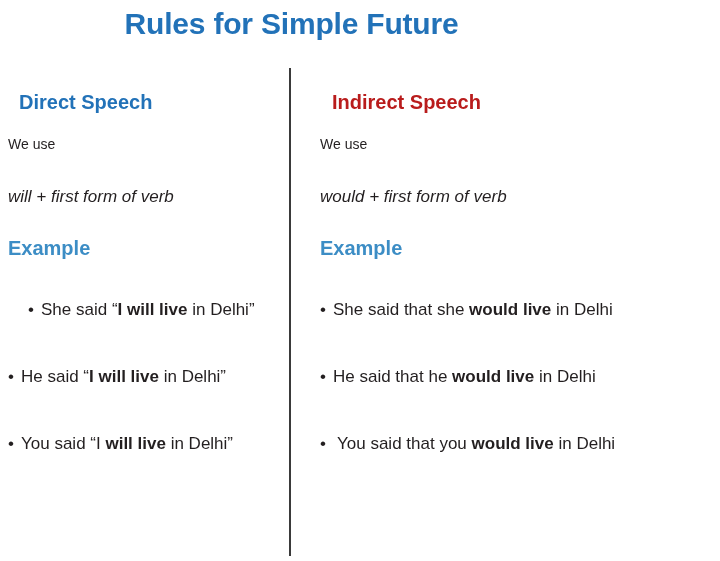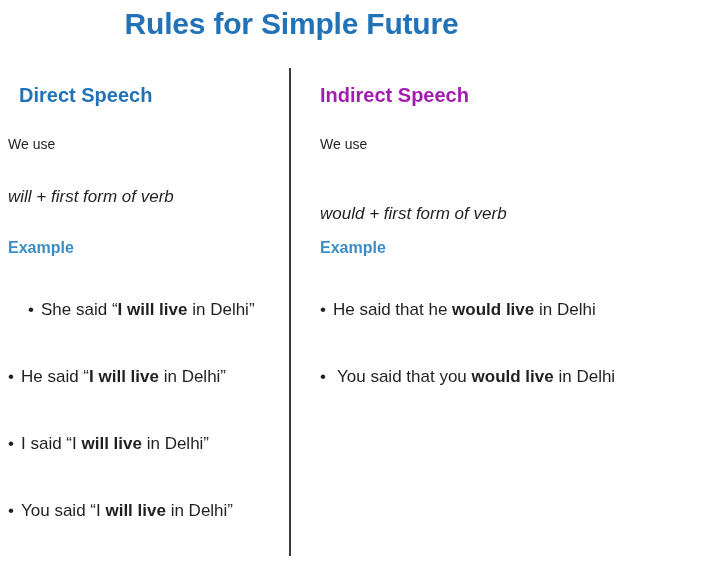--- a/index.html
+++ b/index.html
@@ -54,21 +54,21 @@
   .column {
     position: absolute;
     top: 0;
     height: 561px;
   }
   .column.left  { left: 8px;   width: 278px; }
   .column.right { left: 320px; width: 392px; }
 
   .col-heading {
     position: absolute;
-    top: 82px;
+    top: 89px;
     font-size: 20px;
     font-weight: bold;
     color: #2272B8;
     line-height: 26px;
     white-space: nowrap;
   }
   .column.left  .col-heading { left: 11px; }
   .column.right .col-heading { left: 0px; }
 
   .rule-intro {
@@ -88,21 +88,21 @@
     line-height: 17px;
     font-style: italic;
     color: #231f20;
     white-space: nowrap;
   }
 
   .example-label {
     position: absolute;
     top: 238px;
     left: 0;
-    font-size: 16px;
+    font-size: 20px;
     font-weight: bold;
     line-height: 20px;
     color: #3C8DC5;
     white-space: nowrap;
   }
 
   
   .bullet-list {
     position: absolute;
     top: 300px;
@@ -145,34 +145,34 @@
     <div class="rule-formula" style="color: rgb(35, 31, 32);">will + first form of verb</div>
     <div class="example-label" style="color: rgb(60, 141, 197);">Example</div>
     <ul class="bullet-list">
       <li class="bullet-item" style="color: rgb(35, 31, 32); margin-left: 20px;">
         <span class="bullet-dot">•</span><span class="bullet-text">She said “<b>I will live</b> in Delhi”</span>
       </li>
       <li class="bullet-item" style="color: rgb(35, 31, 32);">
         <span class="bullet-dot">•</span><span class="bullet-text">He said “<b>I will live</b> in Delhi”</span>
       </li>
       <li class="bullet-item" style="color: rgb(35, 31, 32);">
-        <span class="bullet-dot">•</span><span class="bullet-text">I said “I <b>will live</b> in Delhi”</span>
-      </li>
-      <li class="bullet-item" style="color: rgb(35, 31, 32);">
         <span class="bullet-dot">•</span><span class="bullet-text">You said “I <b>will live</b> in Delhi”</span>
       </li>
     </ul>
   </div>
 
   <div class="column right">
-    <div class="col-heading" style="color: #a21caf;">Indirect Speech</div>
+    <div class="col-heading" style="color: #b91c1c; margin-left: 12px;">Indirect Speech</div>
     <div class="rule-intro" style="color: rgb(35, 31, 32);">We use</div>
-    <div class="rule-formula" style="color: rgb(35, 31, 32); margin-top: 17px;">would + first form of verb</div>
+    <div class="rule-formula" style="color: rgb(35, 31, 32);">would + first form of verb</div>
     <div class="example-label" style="color: rgb(60, 141, 197);">Example</div>
     <ul class="bullet-list">
+      <li class="bullet-item" style="color: rgb(35, 31, 32);">
+        <span class="bullet-dot">•</span><span class="bullet-text">She said that she <b>would live</b> in Delhi</span>
+      </li>
       <li class="bullet-item" style="color: rgb(35, 31, 32);">
         <span class="bullet-dot">•</span><span class="bullet-text">He said that he <b>would live</b> in Delhi</span>
       </li>
       <li class="bullet-item" style="color: rgb(35, 31, 32);">
         <span class="bullet-dot">•</span><span class="bullet-text">You said that you <b>would live</b> in Delhi</span>
       </li>
     </ul>
   </div>
 
 </div>

